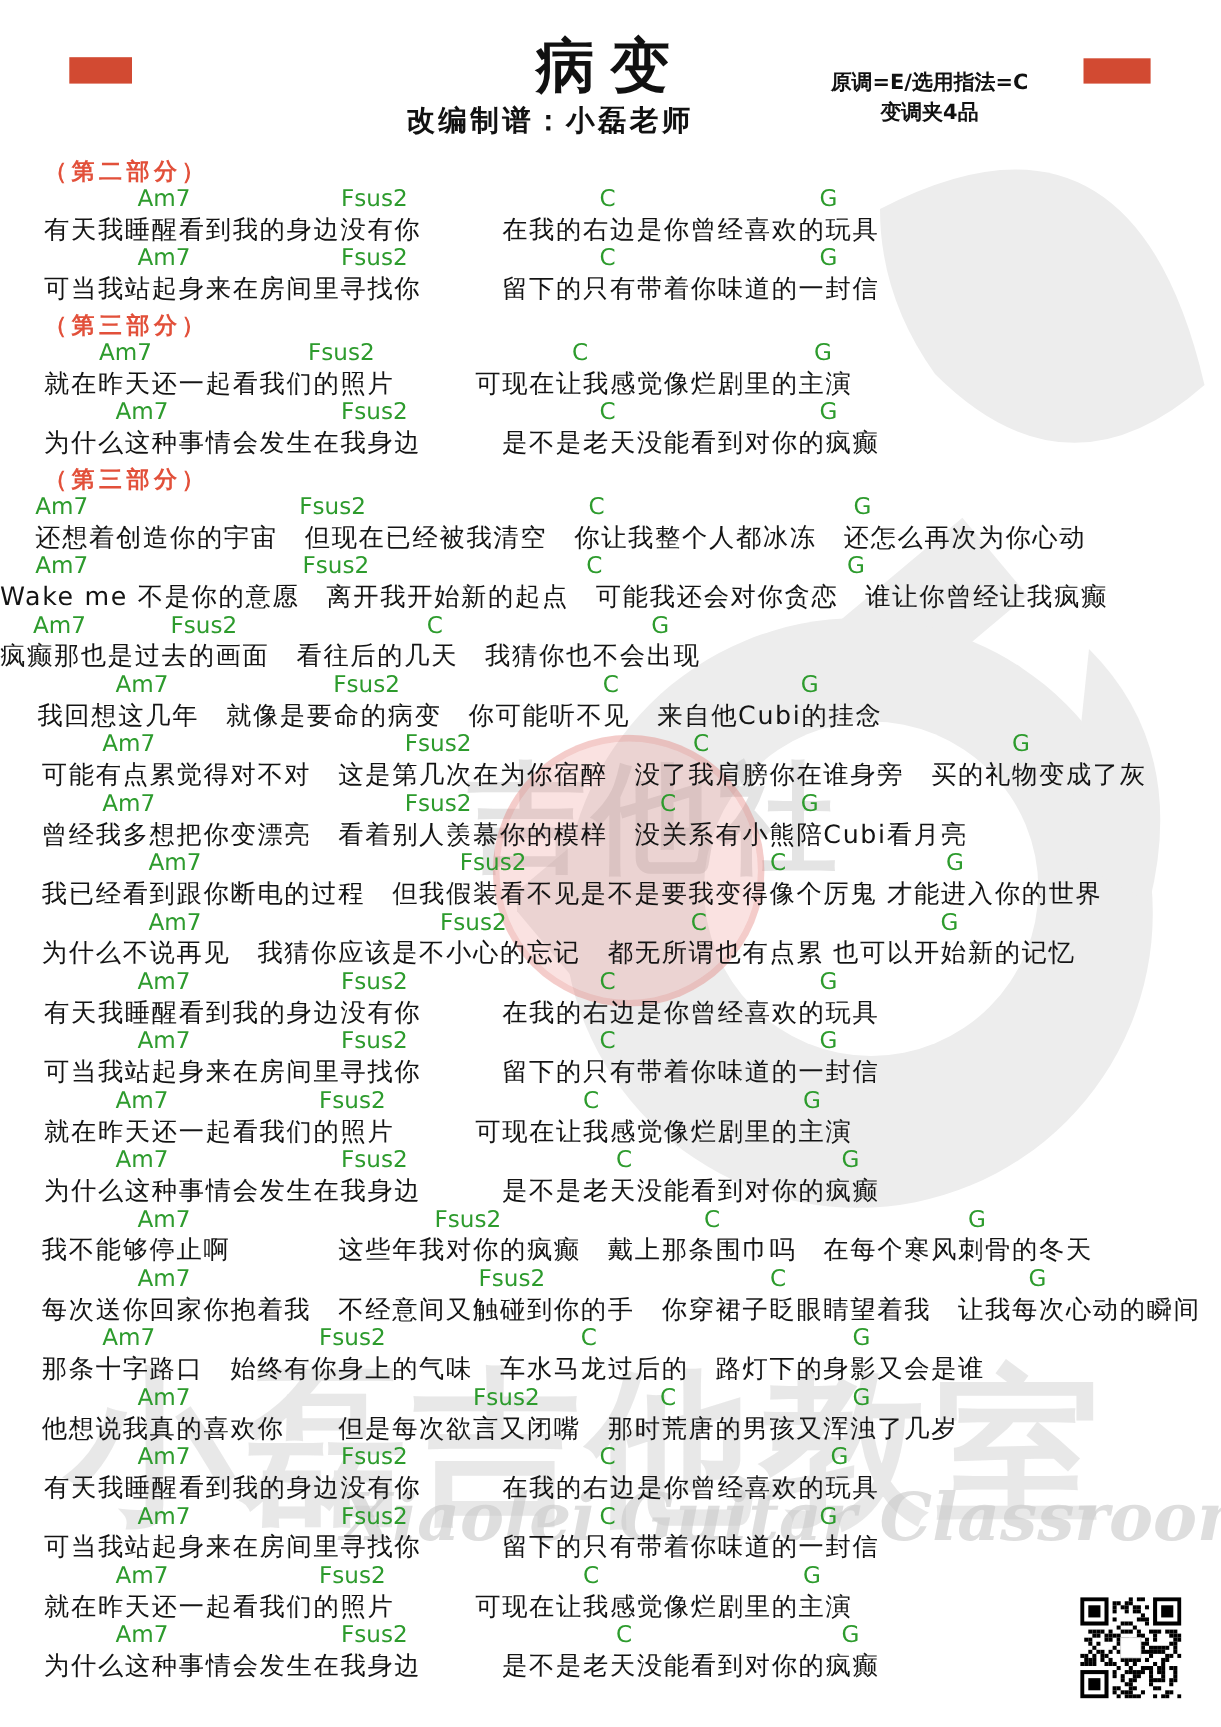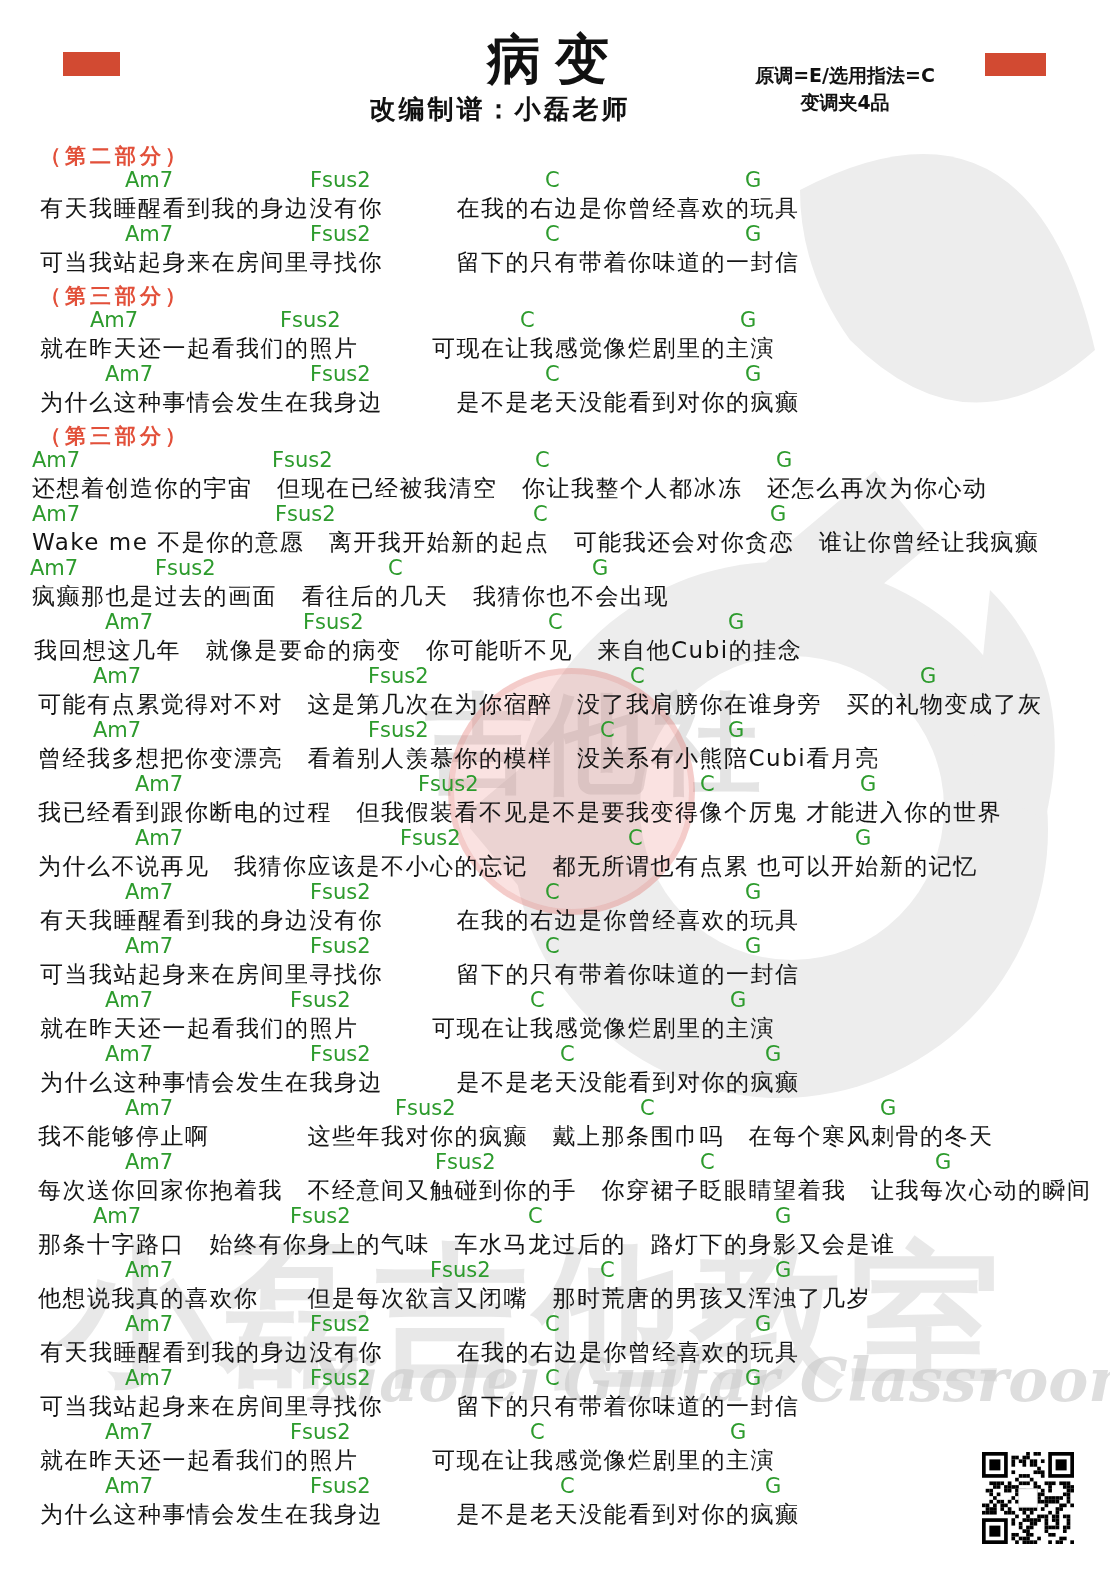--- a/index.html
+++ b/index.html
@@ -118,30 +118,30 @@
         </div>
         <div class="lyric-row" style="padding-left: 32px;">还想着创造你的宇宙　但现在已经被我清空　你让我整个人都冰冻　还怎么再次为你心动</div>
       </div>
       <div class="line">
         <div class="chord-row">
           <span class="chord" style="left: 32px;">Am7</span>
           <span class="chord" style="left: 275px;">Fsus2</span>
           <span class="chord" style="left: 533px;">C</span>
           <span class="chord" style="left: 770px;">G</span>
         </div>
-        <div class="lyric-row" style="padding-left: 32px;">Wake me 不是你的意愿　离开我开始新的起点　可能我还会对你贪恋　谁让你曾经让我疯癫</div>
+        <div class="lyric-row" style="">Wake me 不是你的意愿　离开我开始新的起点　可能我还会对你贪恋　谁让你曾经让我疯癫</div>
       </div>
       <div class="line">
         <div class="chord-row">
           <span class="chord" style="left: 30px;">Am7</span>
           <span class="chord" style="left: 155px;">Fsus2</span>
           <span class="chord" style="left: 388px;">C</span>
           <span class="chord" style="left: 592px;">G</span>
         </div>
-        <div class="lyric-row" style="padding-left: 32px;">疯癫那也是过去的画面　看往后的几天　我猜你也不会出现</div>
+        <div class="lyric-row" style="">疯癫那也是过去的画面　看往后的几天　我猜你也不会出现</div>
       </div>
       <div class="line">
         <div class="chord-row">
           <span class="chord" style="left: 105px;">Am7</span>
           <span class="chord" style="left: 303px;">Fsus2</span>
           <span class="chord" style="left: 548px;">C</span>
           <span class="chord" style="left: 728px;">G</span>
         </div>
         <div class="lyric-row" style="padding-left: 34px;">我回想这几年　就像是要命的病变　你可能听不见　来自他Cubi的挂念</div>
       </div>

